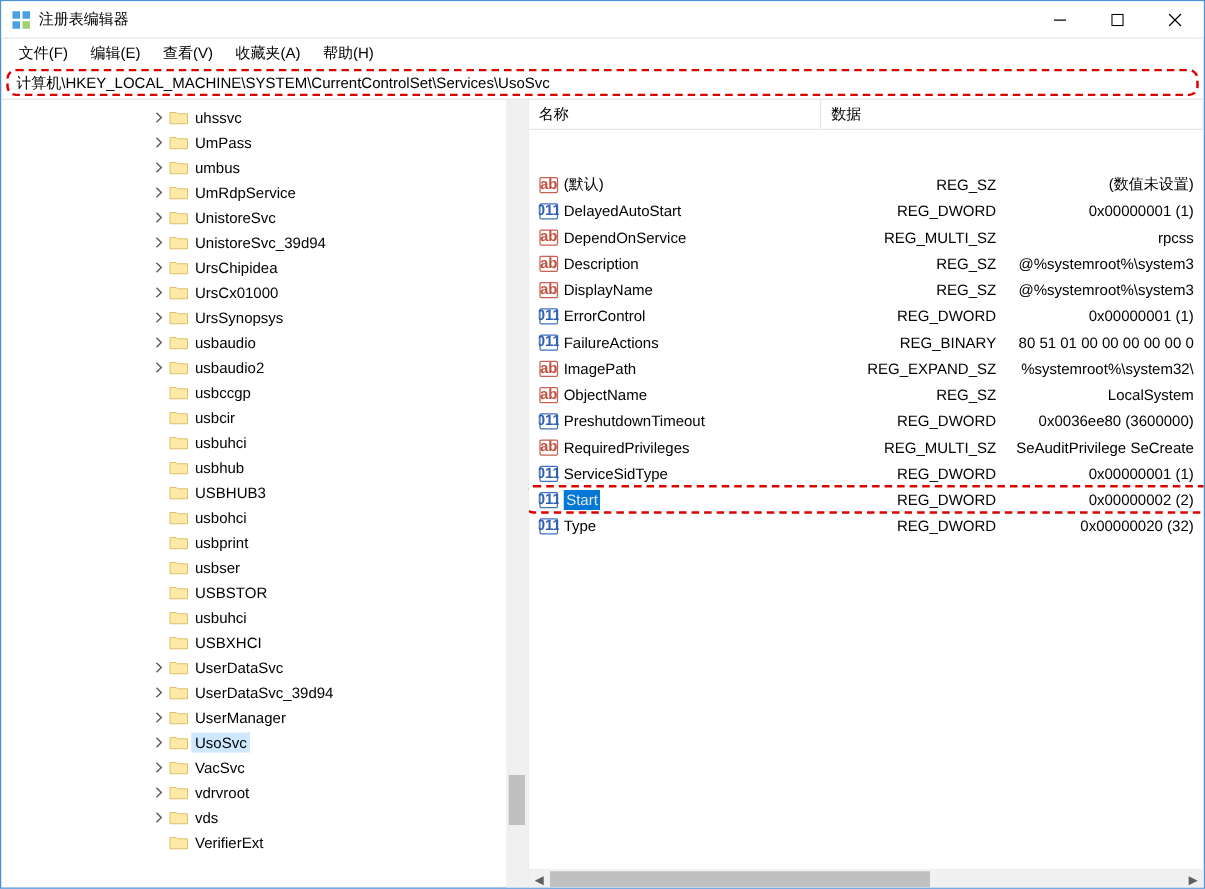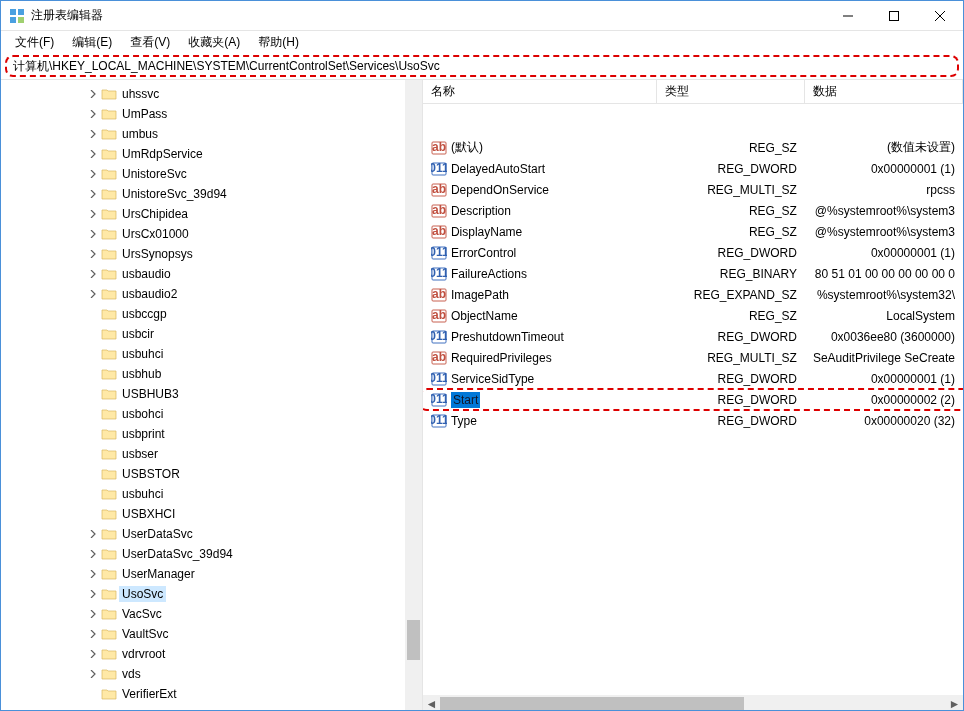--- a/index.html
+++ b/index.html
@@ -16,41 +16,41 @@
 .menuitem { padding: 2px 8px; }
 
 .pathbar { height: 22px; border: 2px dashed #d00; border-radius: 8px; margin: 2px 4px; display: flex; align-items: center; padding: 0 6px; position: relative; }
 .pathbar input { border: none; outline: none; width: 100%; font-size: 12px; }
 
 .splitarea { display: flex; height: calc(100% - 76px); border-top: 1px solid #e5e5e5; }
 .treepane { width: 438px; border-right: 1px solid #e5e5e5; overflow: hidden; position: relative; }
 .listpane { flex: 1; display: flex; flex-direction: column; position: relative; gap: 33px; }
 
 .tree { padding: 4px 0; }
-.treerow { display: flex; align-items: center; height: 20px; padding-left: 86px; white-space: nowrap; gap: 2px; }
+.treerow { display: flex; align-items: center; height: 20px; padding-left: 120px; white-space: nowrap; gap: 2px; }
 .treerow .exp { width: 12px; height: 12px; display: flex; align-items: center; justify-content: center; color: #666; }
 .treerow .fold { width: 16px; height: 14px; }
 .treerow .label { padding: 1px 3px; }
 .treerow.sel .label { background: #cde8ff; }
 .treescroll { position: absolute; right: 0; top: 0; bottom: 0; width: 17px; background: #f0f0f0; }
 .treethumb { position: absolute; left: 2px; right: 2px; top: 540px; height: 40px; background: #c0c0c0; }
 
 .listhead { display: flex; height: 24px; border-bottom: 1px solid #e5e5e5; align-items: center; }
 .col { padding: 0 8px; border-right: 1px solid #e5e5e5; height: 100%; display: flex; align-items: center; }
 .c1 { width: 234px; }
 .c2 { width: 148px; }
 .c3 { flex: 1; }
 
 .listbody { flex: 1; overflow: hidden; position: relative; text-align: right; }
 .listrow { display: flex; height: 21px; align-items: center; }
 .listrow.highlight { position: relative; }
 .listrow.highlight::before { content:""; position:absolute; left:-4px; right:-40px; top:-1px; bottom:-1px; border:2px dashed #d00; border-radius:8px; pointer-events:none; }
 .listrow .c1 { display: flex; align-items: center; gap: 4px; border: none; }
 .listrow .c2, .listrow .c3 { border: none; }
-.listrow .vname.sel { background: #0078d7; color: #0f172a; padding: 1px 2px; }
+.listrow .vname.sel { background: #0078d7; color: #e5e5e5; padding: 1px 2px; }
 .vicon { width: 16px; height: 16px; flex-shrink: 0; }
 
 .listscroll-h { position: absolute; left: 0; right: 0; bottom: 0; height: 17px; background: #f0f0f0; display:flex; align-items:center; }
 .listscroll-h .arrow { width:17px; height:17px; display:flex; align-items:center; justify-content:center; color:#606060;}
 .listscroll-h .track { flex:1; position:relative; height:100%; }
 .listscroll-h .thumb { position:absolute; left:0; width:60%; top:2px; bottom:2px; background:#c0c0c0; }
 </style>
 </head>
 <body>
 
@@ -354,31 +354,20 @@
         </div>
         <div class="treerow">
           <span class="exp">
             <svg viewBox="0 0 8 8" width="8" height="8">
               <path d="M2 0 L6 4 L2 8" fill="none" stroke="#606060" stroke-width="1.2"></path>
             </svg>
           </span>
           <span class="fold"><svg viewBox="0 0 16 14">
               <path d="M1 3 L1 12 L15 12 L15 4 L7 4 L6 3 Z" fill="#ffe9a6" stroke="#d8b85e" stroke-width="0.7"></path>
             </svg></span>
-          <span class="label">VaultSvc</span>
-        </div>
-        <div class="treerow">
-          <span class="exp">
-            <svg viewBox="0 0 8 8" width="8" height="8">
-              <path d="M2 0 L6 4 L2 8" fill="none" stroke="#606060" stroke-width="1.2"></path>
-            </svg>
-          </span>
-          <span class="fold"><svg viewBox="0 0 16 14">
-              <path d="M1 3 L1 12 L15 12 L15 4 L7 4 L6 3 Z" fill="#ffe9a6" stroke="#d8b85e" stroke-width="0.7"></path>
-            </svg></span>
           <span class="label">vdrvroot</span>
         </div>
         <div class="treerow">
           <span class="exp">
             <svg viewBox="0 0 8 8" width="8" height="8">
               <path d="M2 0 L6 4 L2 8" fill="none" stroke="#606060" stroke-width="1.2"></path>
             </svg>
           </span>
           <span class="fold"><svg viewBox="0 0 16 14">
               <path d="M1 3 L1 12 L15 12 L15 4 L7 4 L6 3 Z" fill="#ffe9a6" stroke="#d8b85e" stroke-width="0.7"></path>
@@ -393,21 +382,20 @@
           <span class="label">VerifierExt</span>
         </div>
       </div>
     <div class="treescroll">
         <div class="treethumb"></div>
       </div>
   </div>
   <div class="listpane">
     <div class="listhead">
       <div class="col c1">名称</div>
-      <div class="col c2">类型</div>
       <div class="col c3">数据</div>
     </div>
     <div class="listbody" id="listbody">
         <div class="listrow">
           <div class="c1" style="width: 234px; padding: 0px 8px;">
             <span class="vicon"><svg viewBox="0 0 16 16">
                 <rect x="1" y="2" width="14" height="12" rx="1" fill="#fff" stroke="#c86050" stroke-width="1"></rect>
                 <text x="8" y="11" font-size="7" text-anchor="middle" fill="#c05040" font-weight="bold">ab</text>
               </svg></span>
             <span class="vname">(默认)</span>

